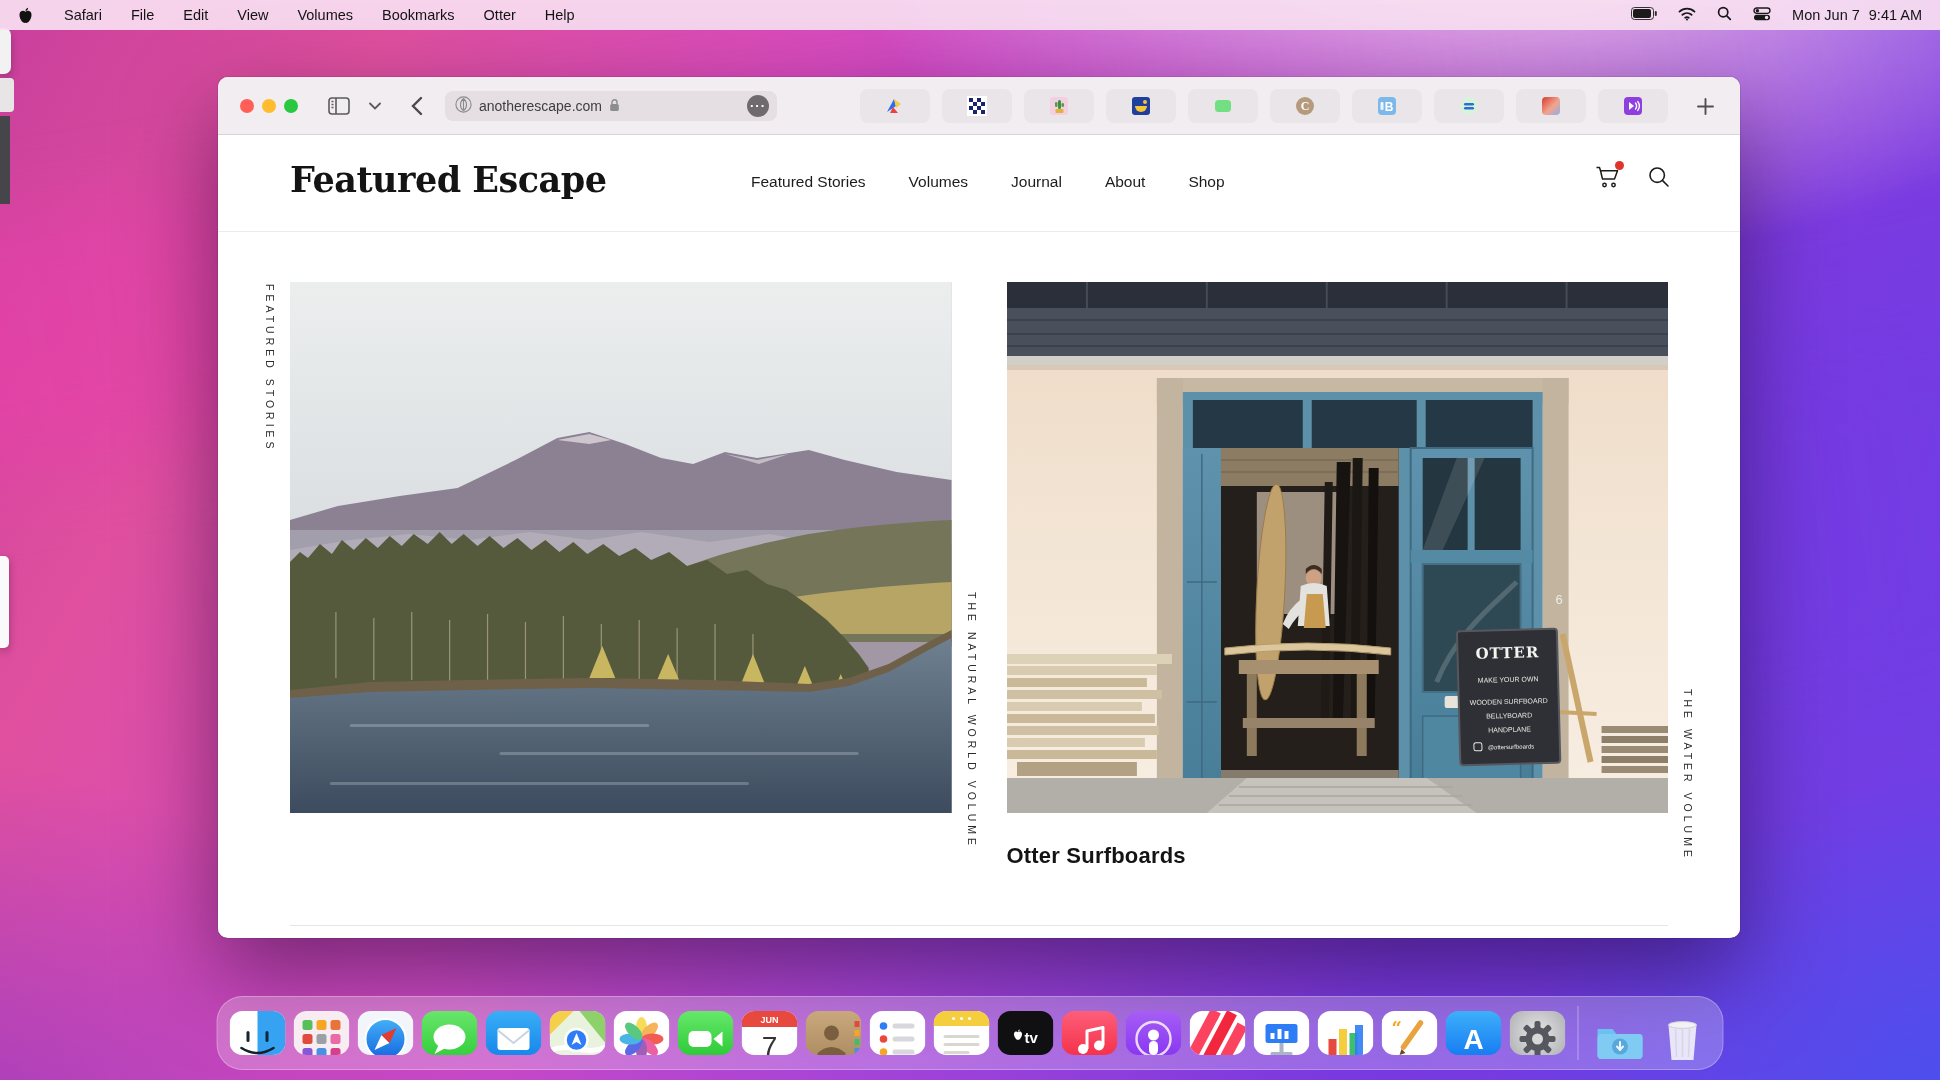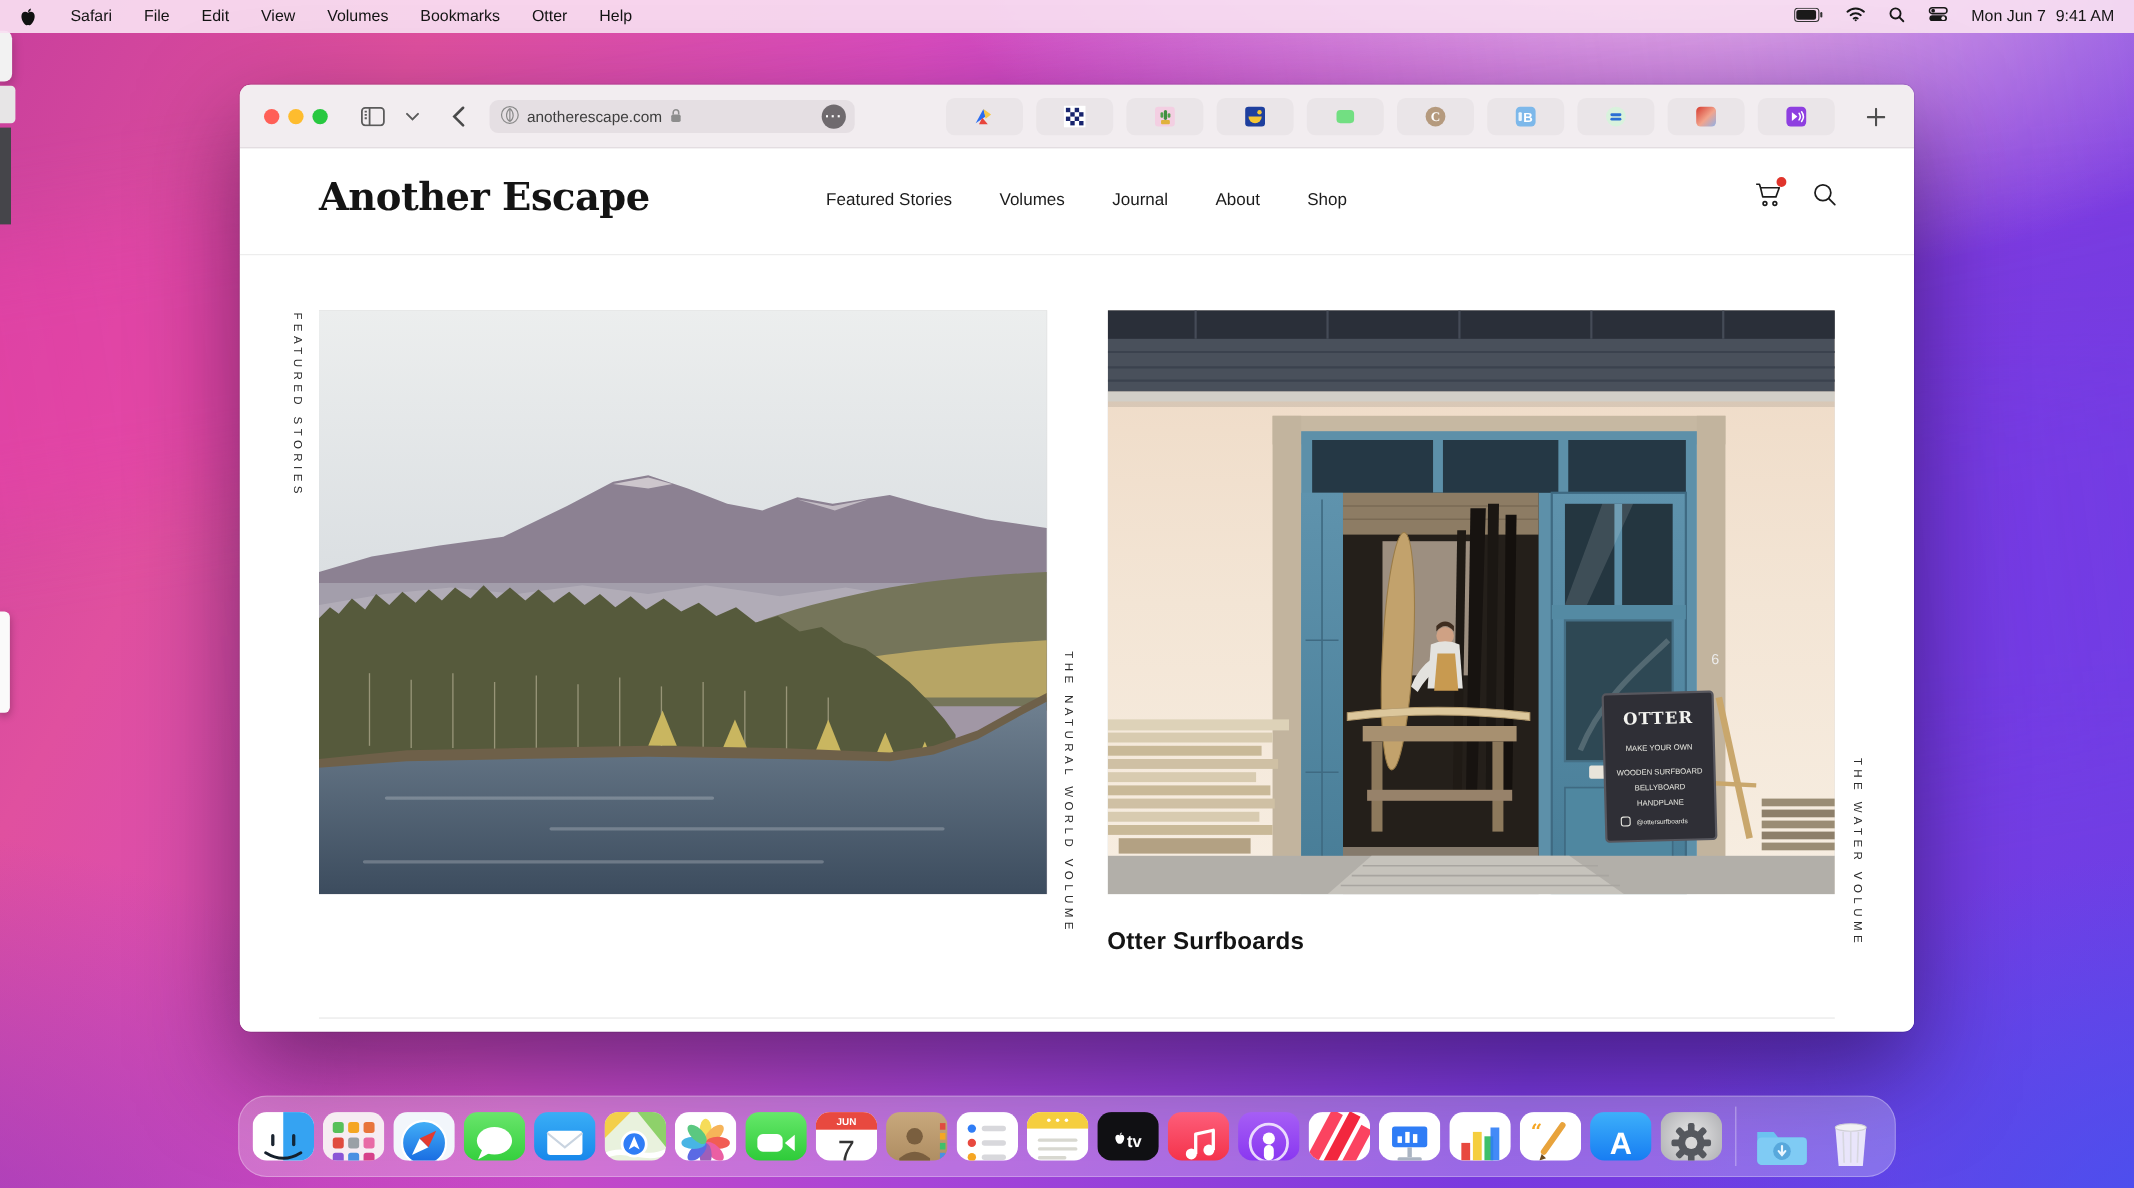--- a/index.html
+++ b/index.html
@@ -279,21 +279,21 @@
 
       <span class="newtab">
         <svg width="17" height="17" viewBox="0 0 17 17" stroke="#4f4f4f" stroke-width="1.9" stroke-linecap="round">
             <path d="M8.5 1v15M1 8.5h15"></path>
           </svg>
       </span>
     </div>
 
     <div class="site">
       <div class="site-header">
-        <div class="logo">Another Escape</div>
+        <div class="logo">Featured Escape</div>
         <div class="nav">
           <span>Featured Stories</span>
           <span>Volumes</span>
           <span>Journal</span>
           <span>About</span>
           <span>Shop</span>
         </div>
         <div class="hicons">
           <span class="cartwrap">
             <svg width="26" height="24" viewBox="0 0 26 24" fill="none" stroke="#1c1c1c" stroke-width="1.5">

